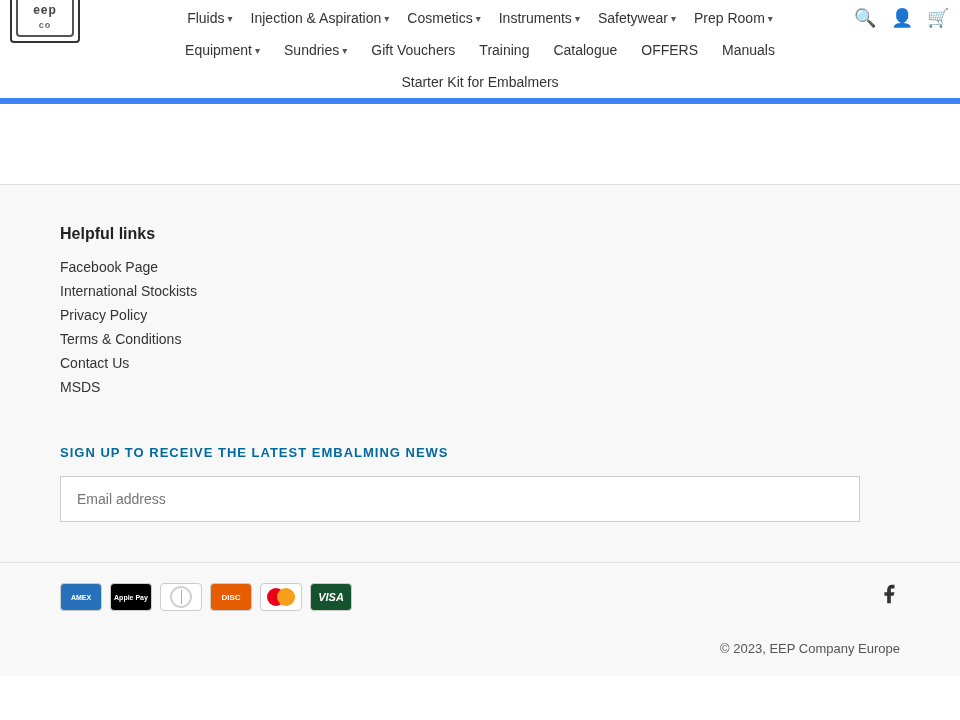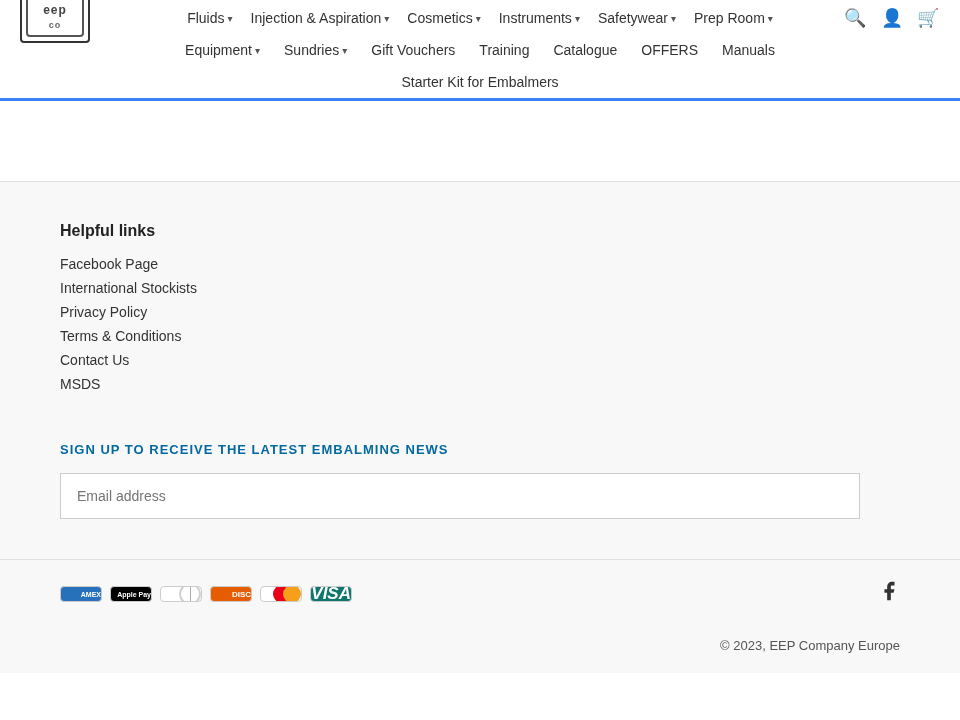--- a/index.html
+++ b/index.html
@@ -1,21 +1,21 @@
 <!DOCTYPE html>
 <html><head>
   <meta charset="utf-8">
   <style>
     * { margin: 0; padding: 0; box-sizing: border-box; }
     body { font-family: Arial, sans-serif; font-size: 14px; color: #333; background: #fff; width: 960px; }
 
     
     header {
-      border-bottom: 3px solid #3b82f6;
-      padding: 0 20px;
+      border-bottom: 6px solid #3b82f6;
+      padding: 0 10px;
     }
     .nav-top {
       display: flex;
       align-items: center;
       justify-content: center;
       padding: 10px 0 8px;
       gap: 18px;
       position: relative;
     }
     .logo {
@@ -158,38 +158,38 @@
       align-items: center;
       border-top: 1px solid #e0e0e0;
     }
     .payment-icons {
       display: flex;
       gap: 8px;
       align-items: center;
     }
     .payment-card {
       width: 42px;
-      height: 16px;
+      height: 28px;
       border: 1px solid #ccc;
       border-radius: 4px;
       display: flex;
       align-items: center;
-      justify-content: flex-end;
+      justify-content: center;
       font-size: 9px;
       font-weight: bold;
       color: #555;
       background: #fff;
       overflow: hidden;
     }
     .payment-card.amex { background: #2671b9; color: white; font-size: 8px; }
     .payment-card.applepay { background: #000; color: white; font-size: 8px; }
     .payment-card.diners { background: #fff; }
     .payment-card.discover { background: #e65c00; color: white; font-size: 8px; }
     .payment-card.mastercard { background: #fff; }
-    .payment-card.visa { background: #0f766e; color: white; font-size: 17px; font-weight: bold; font-style: italic; }
+    .payment-card.visa { background: #14532d; color: white; font-size: 11px; font-weight: bold; font-style: italic; }
 
     .mc-circles {
       display: flex;
     }
     .mc-red { width: 18px; height: 18px; border-radius: 50%; background: #eb001b; }
     .mc-orange { width: 18px; height: 18px; border-radius: 50%; background: #f79e1b; margin-left: -8px; }
 
     .diners-logo {
       width: 22px;
       height: 22px;

